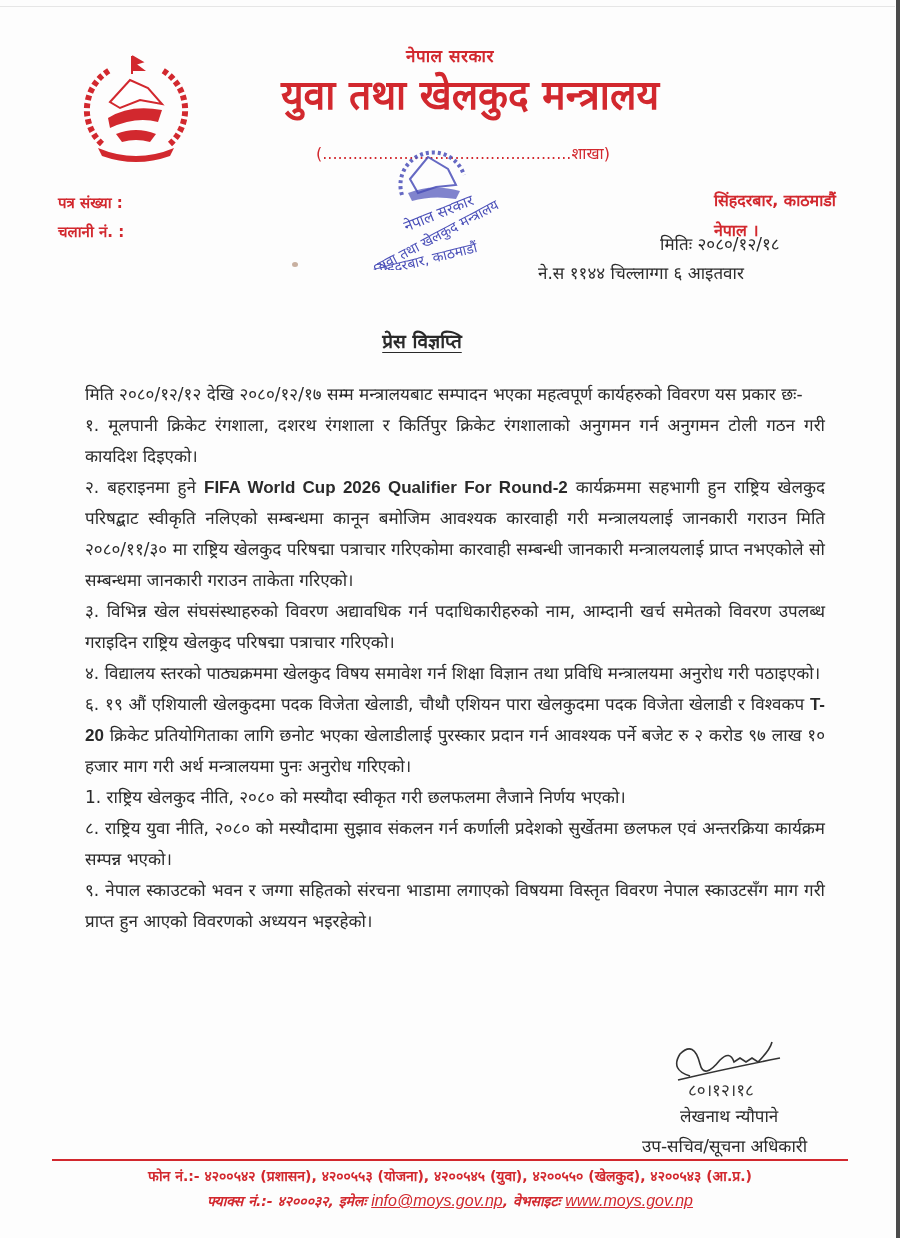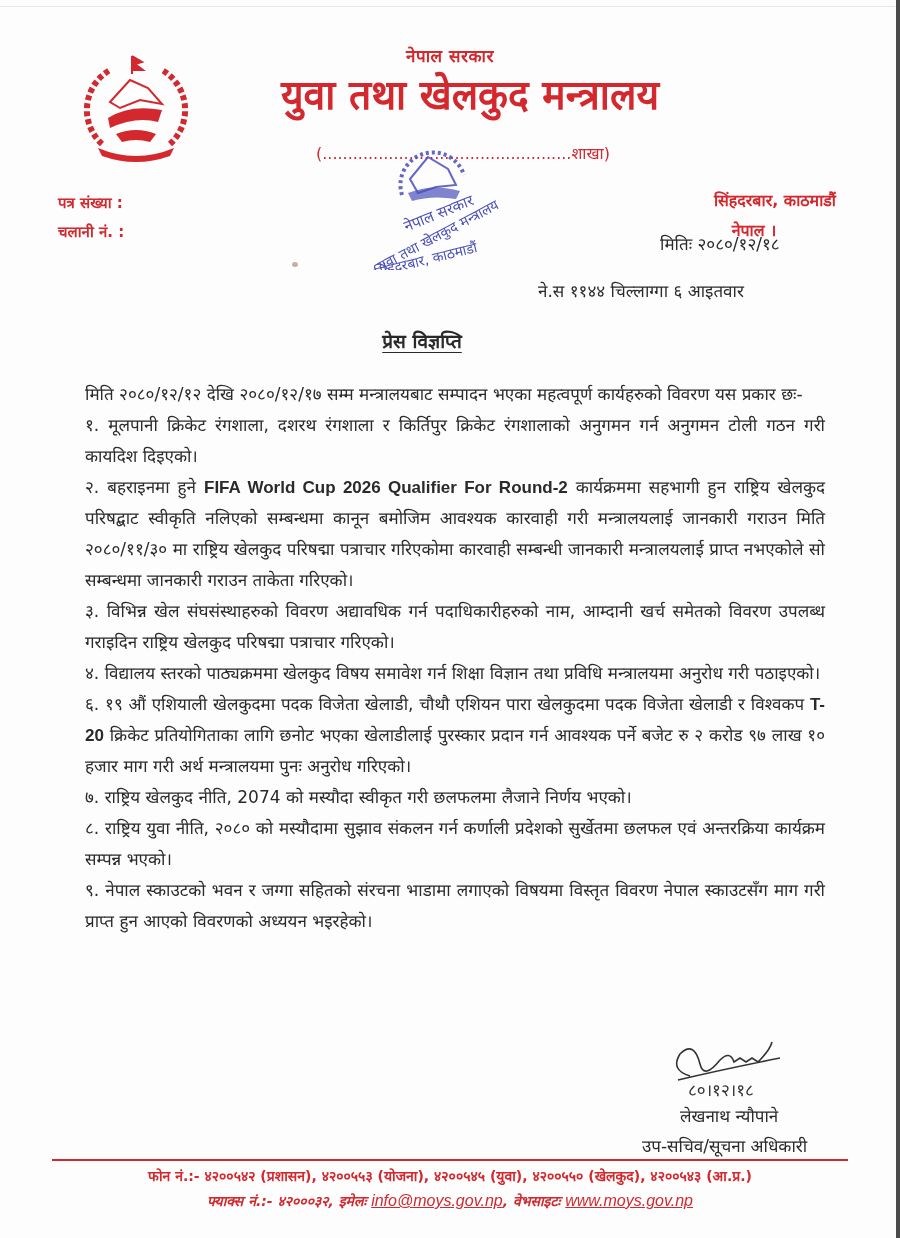--- a/index.html
+++ b/index.html
@@ -32,23 +32,23 @@
     font-size: 39px; font-weight: bold; line-height: 1.1;
     transform: scaleY(1.05);
   }
   .branch-line {
     position: absolute; left: 316px; top: 142px; font-size: 16px; white-space: nowrap;
   }
   .meta-left { position: absolute; left: 58px; top: 189px; font-size: 15px; font-weight: bold; line-height: 29px; }
   .meta-right-addr {
     position: absolute; right: 64px; top: 186px; text-align: right; font-size: 16px; font-weight: bold; line-height: 30px;
   }
-  .meta-right-addr .nepal { display: block; text-align: center; padding-right: 42px; }
+  .meta-right-addr .nepal { display: block; text-align: left; padding-right: 42px; }
   .date-line { position: absolute; left: 660px; top: 232px; font-size: 17px; white-space: nowrap; }
-  .ns-line { position: absolute; left: 538px; top: 261px; font-size: 17px; white-space: nowrap; margin-top: 18px; }
+  .ns-line { position: absolute; left: 538px; top: 261px; font-size: 17px; white-space: nowrap; }
   .doc-heading {
     position: absolute; left: 0; width: 844px; top: 328px; text-align: center;
     font-size: 19px; font-weight: bold; text-decoration: underline; text-underline-offset: 4px;
   }
   .body-text {
     position: absolute; left: 85px; top: 379px; width: 740px;
     font-size: 17px; line-height: 31px; text-align: justify;
   }
   .body-text p { margin: 0; }
   .body-text b { font-family: "Liberation Sans", sans-serif; }
@@ -115,21 +115,21 @@
 
 <div class="doc-heading">प्रेस विज्ञप्ति</div>
 
 <div class="body-text">
   <p>मिति २०८०/१२/१२ देखि २०८०/१२/१७ सम्म मन्त्रालयबाट सम्पादन भएका महत्वपूर्ण कार्यहरुको विवरण यस प्रकार छः-</p>
   <p>१. मूलपानी क्रिकेट रंगशाला, दशरथ रंगशाला र किर्तिपुर क्रिकेट रंगशालाको अनुगमन गर्न अनुगमन टोली गठन गरी कायदिश दिइएको।</p>
   <p><span>२. बहराइनमा हुने </span><b>FIFA World Cup 2026 Qualifier For Round-2</b><span> कार्यक्रममा सहभागी हुन राष्ट्रिय खेलकुद परिषद्बाट स्वीकृति नलिएको सम्बन्धमा कानून बमोजिम आवश्यक कारवाही गरी मन्त्रालयलाई जानकारी गराउन मिति २०८०/११/३० मा राष्ट्रिय खेलकुद परिषद्मा पत्राचार गरिएकोमा कारवाही सम्बन्धी जानकारी मन्त्रालयलाई प्राप्त नभएकोले सो सम्बन्धमा जानकारी गराउन ताकेता गरिएको।</span></p>
   <p>३. विभिन्न खेल संघसंस्थाहरुको विवरण अद्यावधिक गर्न पदाधिकारीहरुको नाम, आम्दानी खर्च समेतको विवरण उपलब्ध गराइदिन राष्ट्रिय खेलकुद परिषद्मा पत्राचार गरिएको।</p>
   <p>४. विद्यालय स्तरको पाठ्यक्रममा खेलकुद विषय समावेश गर्न शिक्षा विज्ञान तथा प्रविधि मन्त्रालयमा अनुरोध गरी पठाइएको।</p>
   <p><span>६. १९ औं एशियाली खेलकुदमा पदक विजेता खेलाडी, चौथौ एशियन पारा खेलकुदमा पदक विजेता खेलाडी र विश्वकप </span><b>T-20</b><span> क्रिकेट प्रतियोगिताका लागि छनोट भएका खेलाडीलाई पुरस्कार प्रदान गर्न आवश्यक पर्ने बजेट रु २ करोड ९७ लाख १० हजार माग गरी अर्थ मन्त्रालयमा पुनः अनुरोध गरिएको।</span></p>
-  <p>७. राष्ट्रिय खेलकुद नीति, 2074 को मस्यौदा स्वीकृत गरी छलफलमा लैजाने निर्णय भएको।</p>
+  <p>1. राष्ट्रिय खेलकुद नीति, २०८० को मस्यौदा स्वीकृत गरी छलफलमा लैजाने निर्णय भएको।</p>
   <p>८. राष्ट्रिय युवा नीति, २०८० को मस्यौदामा सुझाव संकलन गर्न कर्णाली प्रदेशको सुर्खेतमा छलफल एवं अन्तरक्रिया कार्यक्रम सम्पन्न भएको।</p>
   <p>९. नेपाल स्काउटको भवन र जग्गा सहितको संरचना भाडामा लगाएको विषयमा विस्तृत विवरण नेपाल स्काउटसँग माग गरी प्राप्त हुन आएको विवरणको अध्ययन भइरहेको।</p>
 </div>
 
 <div class="sign-block">
   <svg class="signature" viewBox="0 0 150 60">
     <path d="M30 36 Q10 30 20 14 Q34 0 40 24 Q44 40 60 20 Q70 10 74 22 L80 18 L86 22 L92 18 L98 22 Q110 10 112 2 M18 40 Q60 30 120 18" fill="none" stroke="#333" stroke-width="1.6"></path>
     <text x="28" y="56" font-size="17" fill="#333" font-family="DejaVu Sans, sans-serif">८०।१२।१८</text>
   </svg>
   <div class="signer-name">लेखनाथ न्यौपाने</div>

